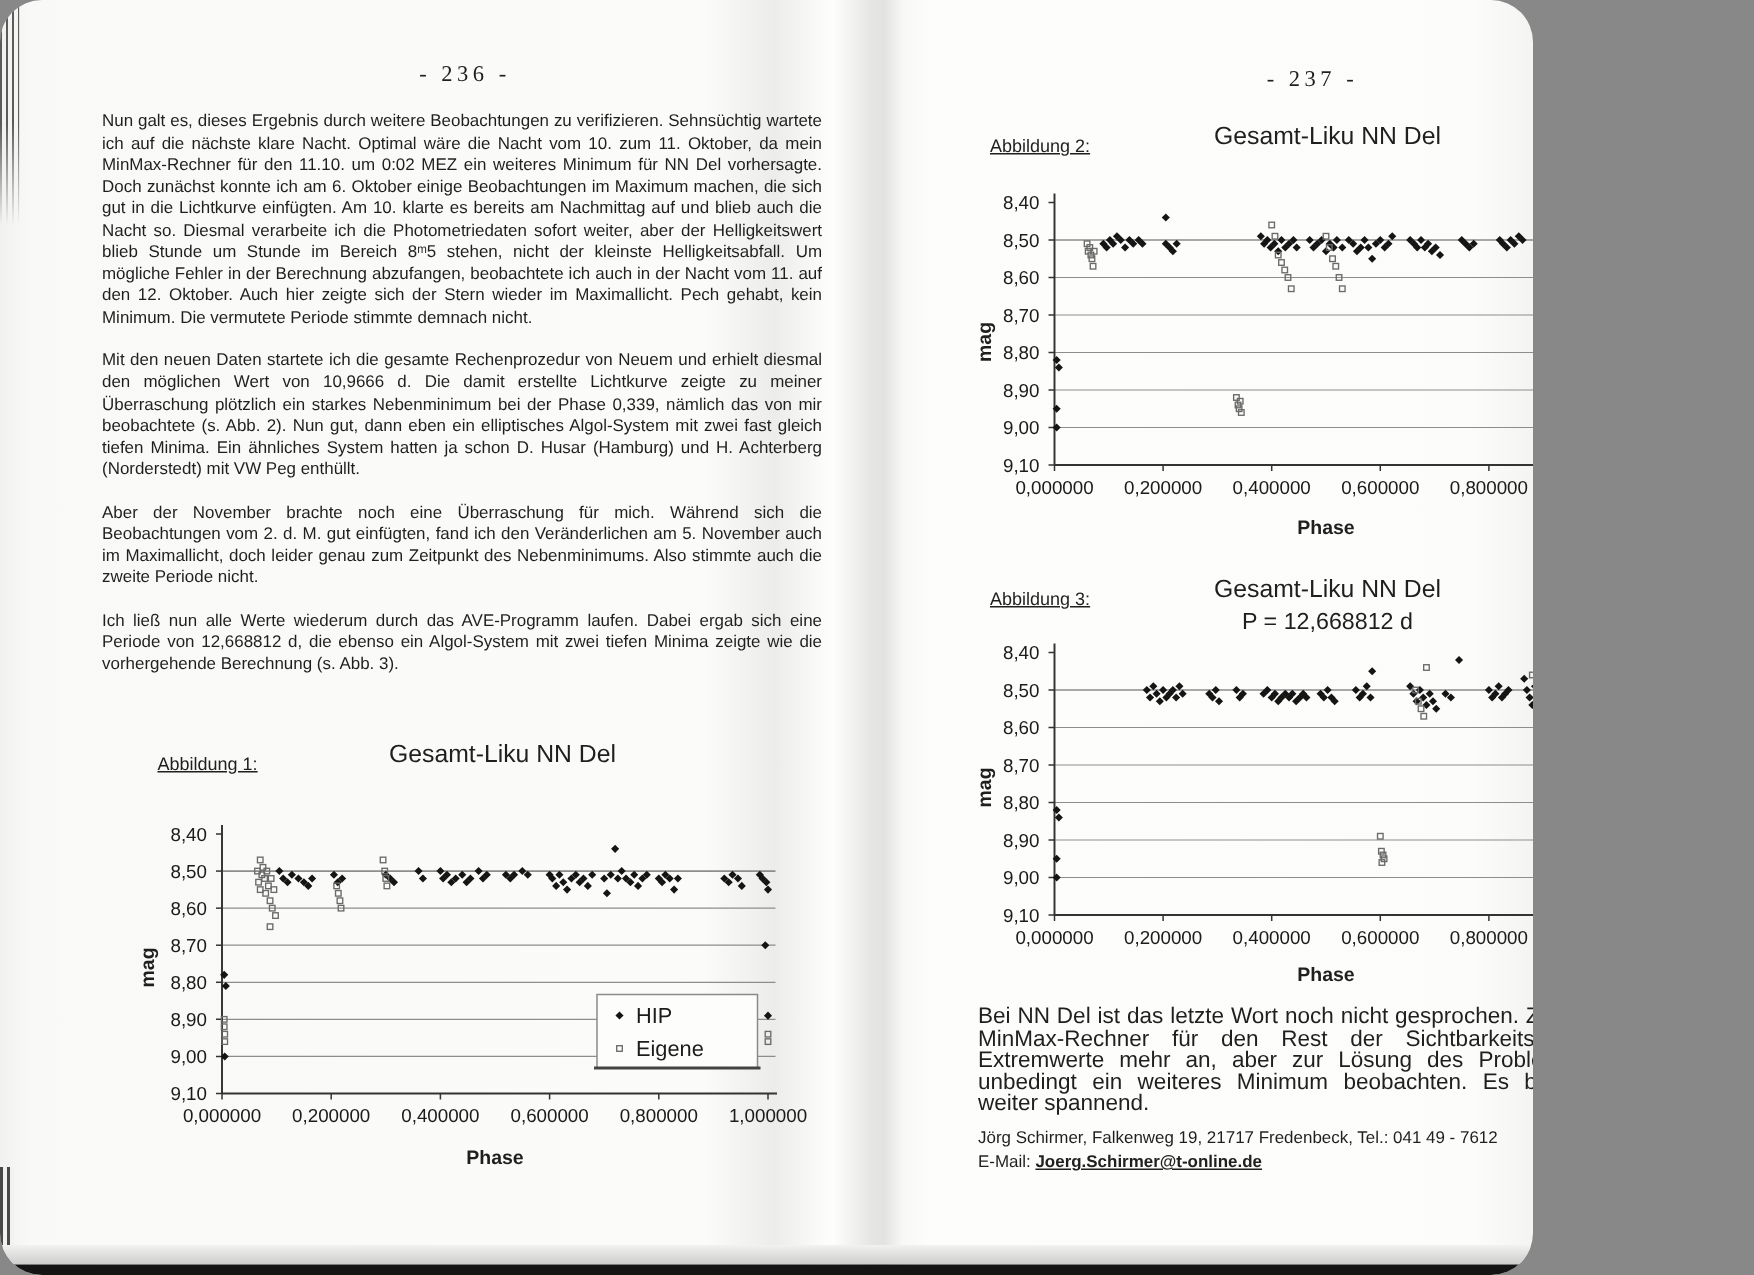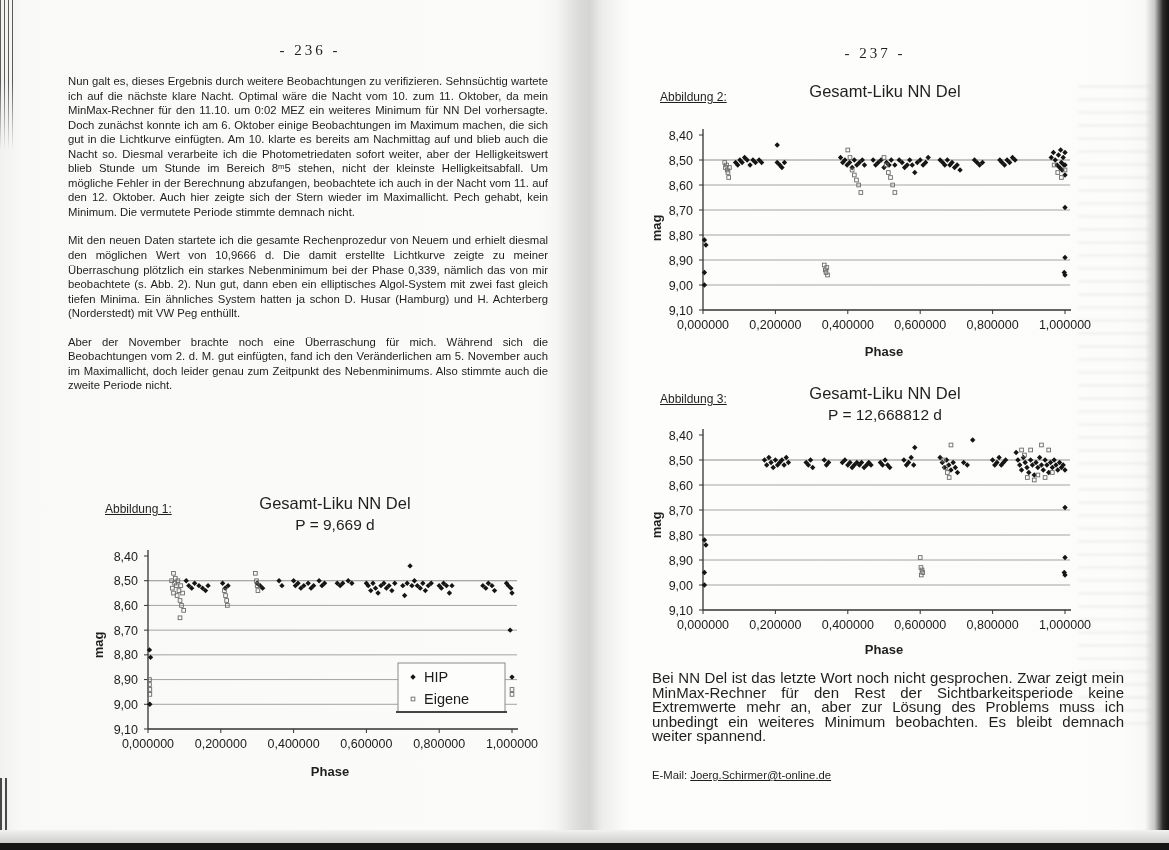--- a/index.html
+++ b/index.html
@@ -1,34 +1,34 @@
 <!DOCTYPE html>
 <html><head>
 <meta charset="utf-8">
 <style>
   html,body{margin:0;padding:0;background:#888;}
   .scan{
-    position:relative;width:1169px;height:850px;overflow:hidden;
+    position:relative;width:1022px;height:850px;overflow:hidden;
     background:linear-gradient(90deg,#f1f1ef 0%,#f9f9f7 2%,#fbfbf9 46%,#ececea 50.5%,#fdfdfc 54%,#fcfcfa 96%,#f4f4f2 100%);
-    font-family:"Liberation Sans",sans-serif;color:#1f1f1f;
+    font-family:"Liberation Sans",sans-serif;color:#1f1f1f;border-radius:28px;
   }
   .pagenum{position:absolute;font-family:"Liberation Serif",serif;font-size:15px;letter-spacing:3px;text-align:center;width:130px;}
   .body-text{position:absolute;left:68px;top:74px;width:480px;font-size:11.3px;line-height:14.55px;text-align:justify;}
   .body-text p{margin:0 0 14px 0;}
   .fig-label{position:absolute;font-size:12px;text-decoration:underline;}
   .fig-title{position:absolute;text-align:center;font-weight:normal;}
   .fig-title .t1{font-size:16.5px;}
   .fig-title .t2{font-size:15.5px;margin-top:3px;}
   .ylab{position:absolute;font-weight:bold;font-size:13px;transform:translate(-50%,-50%) rotate(-90deg);}
   .xlab{position:absolute;font-weight:bold;font-size:13px;text-align:center;}
   svg.chart{position:absolute;overflow:visible;}
   .closing{position:absolute;left:652px;top:671px;width:472px;font-size:15px;line-height:14.55px;text-align:justify;}
   .contact{position:absolute;left:652px;top:753px;width:480px;font-size:11.3px;}
   .email-line{position:absolute;left:652px;top:769px;width:480px;font-size:11.3px;}
-  .email{text-decoration:underline;}
+  .email{text-decoration:underline;font-weight:bold;}
   
   .streak-tl{position:absolute;left:0;top:0;width:13px;height:150px;
     background:repeating-linear-gradient(90deg,rgba(40,40,40,.75) 0 1.5px,rgba(240,240,240,.1) 1.5px 4px);
     -webkit-mask-image:linear-gradient(180deg,#000 55%,transparent);mask-image:linear-gradient(180deg,#000 55%,transparent);}
   .streak-bl{position:absolute;left:0;top:778px;width:9px;height:55px;
     background:repeating-linear-gradient(90deg,rgba(30,30,30,.8) 0 2px,rgba(230,230,230,.1) 2px 5px);}
   .gutter{position:absolute;left:556px;top:0;width:64px;height:850px;
     background:linear-gradient(90deg,rgba(0,0,0,0) 0%,rgba(90,90,90,.14) 38%,rgba(120,120,120,.20) 52%,rgba(190,190,190,.08) 72%,rgba(0,0,0,0) 100%);}
   .bleed{position:absolute;left:1078px;top:85px;width:72px;height:650px;opacity:.5;filter:blur(1px);
     background:repeating-linear-gradient(180deg,rgba(130,130,130,.14) 0 3px,rgba(0,0,0,0) 3px 13px);}
@@ -50,26 +50,26 @@
   <div class="band-gray"></div>
   <div class="band-black"></div>
 
   <div class="pagenum" style="left:245px;top:42px;">- 236 -</div>
   <div class="pagenum" style="left:810px;top:45px;">- 237 -</div>
 
   <div class="body-text">
     <p>Nun galt es, dieses Ergebnis durch weitere Beobachtungen zu verifizieren. Sehnsüchtig wartete ich auf die nächste klare Nacht. Optimal wäre die Nacht vom 10. zum 11. Oktober, da mein MinMax-Rechner für den 11.10. um 0:02 MEZ ein weiteres Minimum für NN Del vorhersagte. Doch zunächst konnte ich am 6. Oktober einige Beobachtungen im Maximum machen, die sich gut in die Lichtkurve einfügten. Am 10. klarte es bereits am Nachmittag auf und blieb auch die Nacht so. Diesmal verarbeite ich die Photometriedaten sofort weiter, aber der Helligkeitswert blieb Stunde um Stunde im Bereich 8ᵐ5 stehen, nicht der kleinste Helligkeitsabfall. Um mögliche Fehler in der Berechnung abzufangen, beobachtete ich auch in der Nacht vom 11. auf den 12. Oktober. Auch hier zeigte sich der Stern wieder im Maximallicht. Pech gehabt, kein Minimum. Die vermutete Periode stimmte demnach nicht.</p>
     <p>Mit den neuen Daten startete ich die gesamte Rechenprozedur von Neuem und erhielt diesmal den möglichen Wert von 10,9666 d. Die damit erstellte Lichtkurve zeigte zu meiner Überraschung plötzlich ein starkes Nebenminimum bei der Phase 0,339, nämlich das von mir beobachtete (s. Abb. 2). Nun gut, dann eben ein elliptisches Algol-System mit zwei fast gleich tiefen Minima. Ein ähnliches System hatten ja schon D. Husar (Hamburg) und H. Achterberg (Norderstedt) mit VW Peg enthüllt.</p>
     <p>Aber der November brachte noch eine Überraschung für mich. Während sich die Beobachtungen vom 2. d. M. gut einfügten, fand ich den Veränderlichen am 5. November auch im Maximallicht, doch leider genau zum Zeitpunkt des Nebenminimums. Also stimmte auch die zweite Periode nicht.</p>
+    <p>Ich ließ nun alle Werte wiederum durch das AVE-Programm laufen. Dabei ergab sich eine Periode von 12,668812 d, die ebenso ein Algol-System mit zwei tiefen Minima zeigte wie die vorhergehende Berechnung (s. Abb. 3).</p>
   </div>
 
   <div class="fig-label" style="left:105px;top:502px;">Abbildung 1:</div>
   <div class="fig-title" style="left:170px;top:494px;width:330px;">
     <div class="t1">Gesamt-Liku NN Del</div>
-    <div class="t2">P = 9,669 d</div>
   </div>
   <span class="ylab" style="left:98px;top:645px;">mag</span>
   <svg class="chart" id="chart0" style="left:95px;top:540px;" width="465" height="232">
       <line x1="53" x2="422" y1="40.71428571428565" y2="40.71428571428565" stroke="#8d8d8d" stroke-width="1.1"></line>
       <line x1="53" x2="422" y1="65.4285714285713" y2="65.4285714285713" stroke="#8d8d8d" stroke-width="0.8"></line>
       <line x1="53" x2="422" y1="90.14285714285695" y2="90.14285714285695" stroke="#8d8d8d" stroke-width="0.8"></line>
       <line x1="53" x2="422" y1="114.85714285714305" y2="114.85714285714305" stroke="#8d8d8d" stroke-width="0.8"></line>
       <line x1="53" x2="422" y1="139.57142857142867" y2="139.57142857142867" stroke="#8d8d8d" stroke-width="0.8"></line>
       <line x1="53" x2="422" y1="164.28571428571436" y2="164.28571428571436" stroke="#8d8d8d" stroke-width="0.8"></line>
       <line x1="53" y1="10" x2="53" y2="189" stroke="#333" stroke-width="1.3"></line>
@@ -539,18 +539,19 @@
       <rect x="387.38" y="56.14999999999998" width="3.7" height="3.7" fill="none" stroke="#6a6a6a" stroke-width="0.9"></rect>
       <rect x="391" y="51.15000000000008" width="3.7" height="3.7" fill="none" stroke="#6a6a6a" stroke-width="0.9"></rect>
       <rect x="394.62" y="21.149999999999796" width="3.7" height="3.7" fill="none" stroke="#6a6a6a" stroke-width="0.9"></rect>
       <rect x="398.23999999999995" y="53.65000000000002" width="3.7" height="3.7" fill="none" stroke="#6a6a6a" stroke-width="0.9"></rect>
       <rect x="401.85999999999996" y="26.150000000000137" width="3.7" height="3.7" fill="none" stroke="#6a6a6a" stroke-width="0.9"></rect>
       <rect x="405.47999999999996" y="48.65000000000013" width="3.7" height="3.7" fill="none" stroke="#6a6a6a" stroke-width="0.9"></rect>
     </svg>
   <div class="xlab" style="left:703px;top:642px;width:362px;">Phase</div>
 
   <div class="closing">Bei NN Del ist das letzte Wort noch nicht gesprochen. Zwar zeigt mein MinMax-Rechner für den Rest der Sichtbarkeitsperiode keine Extremwerte mehr an, aber zur Lösung des Problems muss ich unbedingt ein weiteres Minimum beobachten. Es bleibt demnach weiter spannend.</div>
+  <div class="contact">Jörg Schirmer, Falkenweg 19, 21717 Fredenbeck, Tel.: 041 49 - 7612</div>
   <div class="email-line">
     <span>E-Mail:</span>
     <span class="email">Joerg.Schirmer@t-online.de</span>
   </div>
 
 </div>
 
 </body></html>

